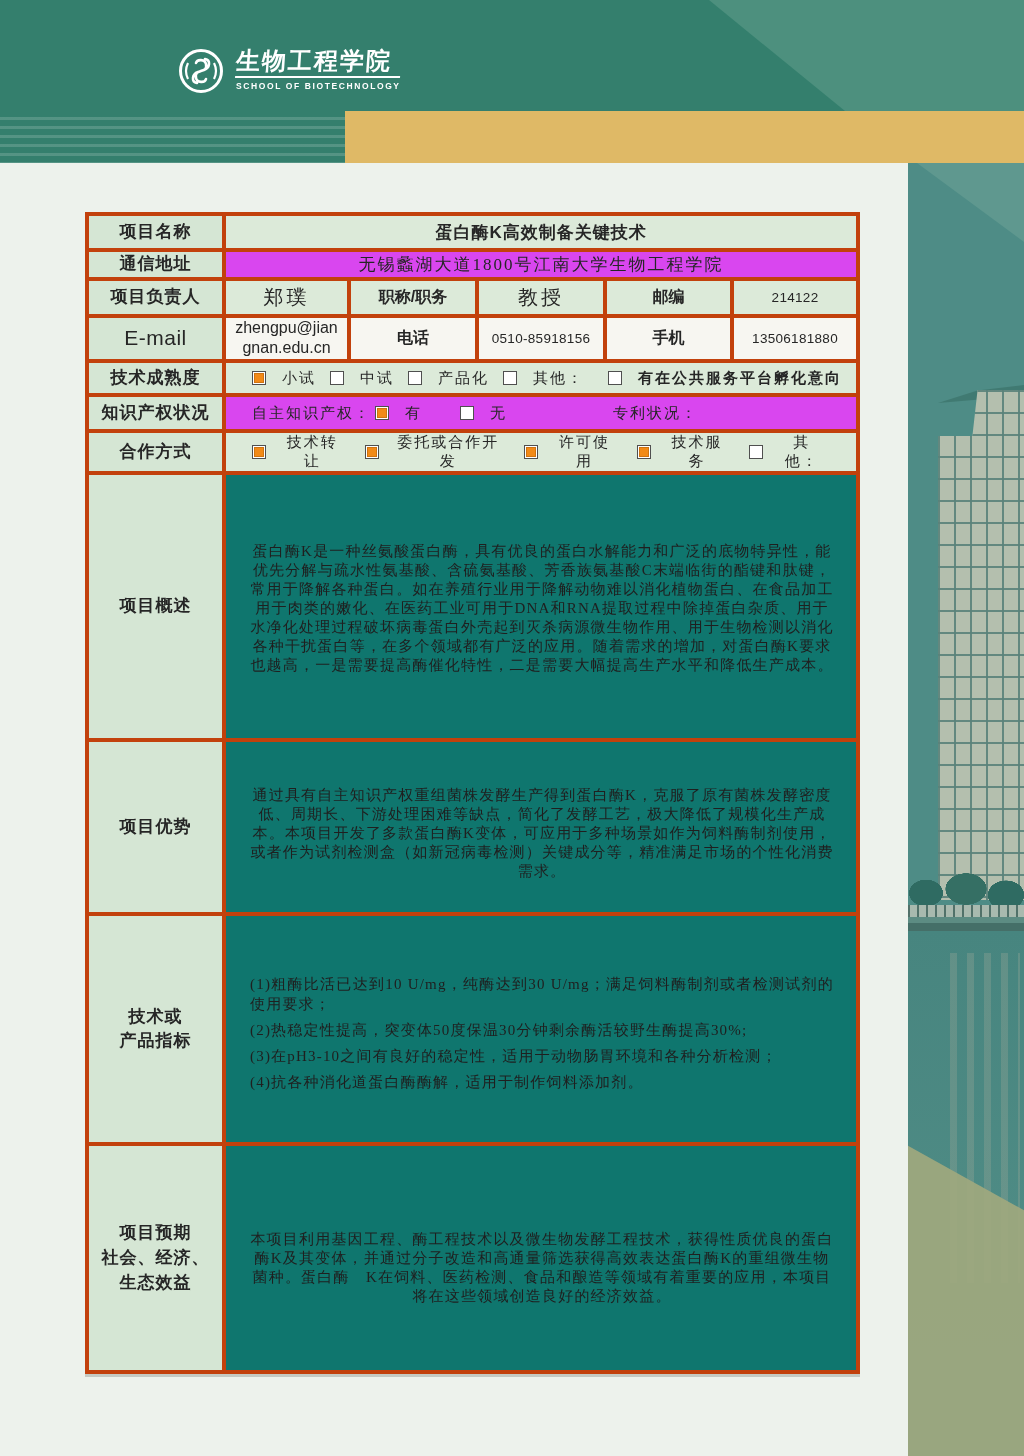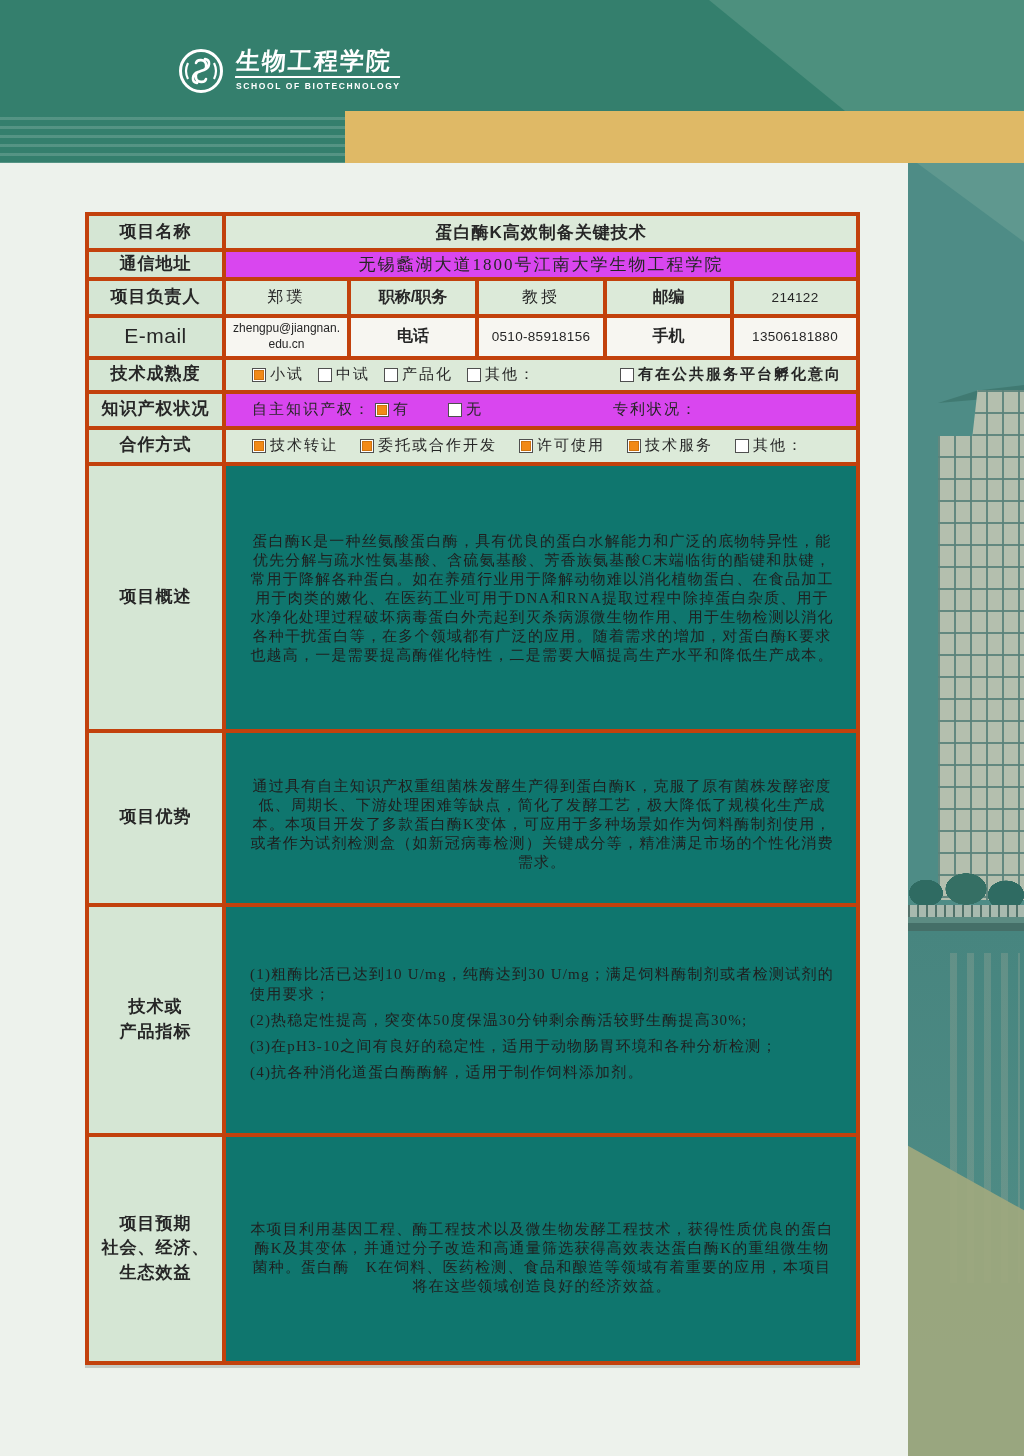--- a/index.html
+++ b/index.html
@@ -64,28 +64,28 @@
     white-space:pre-line; line-height:1.45; }
   td.email-lab { font-weight:400; font-size:21px; letter-spacing:0.5px; color:#3a3a3a; }
   .bg-g  { background:#dcead9; }
   .bg-b  { background:#d946ef; }
   .bg-w  { background:#f7f6f1; }
   .bg-p  { background:#0f766e; }
   .serif { font-family:"Liberation Serif","DejaVu Serif",serif; }
   td.title-cell { font-weight:700; font-size:17px; letter-spacing:1px; }
   td.addr-cell { font-size:17px; letter-spacing:2px; }
   td.hdr { font-weight:700; font-size:16px; }
-  td.val-cn { font-size:16px; letter-spacing:3px; }
+  td.val-cn { font-size:20px; letter-spacing:3px; }
   td.val-num { font-size:13.5px; letter-spacing:0.3px; }
-  td.email-val { font-size:12px; line-height:1.3; padding:0 6px; word-break:break-all;border-radius:7px; }
+  td.email-val { font-size:16px; line-height:1.3; padding:0 6px; word-break:break-all;border-radius:7px; }
 
   
   td.opts-cell { text-align:left; padding:0 10px 0 26px; }
   .opts-flex { display:flex; align-items:center; width:100%; }
-  .opt { display:inline-flex; align-items:center; gap:4px; }
+  .opt { display:inline-flex; align-items:center; gap:16px; }
   .opt-label { font-family:"Liberation Serif","DejaVu Serif",serif; font-size:15px; letter-spacing:2px; }
   .cb { width:14px; height:14px; border:1px solid #4f4f4f; background:#fff;
     display:inline-flex; align-items:center; justify-content:center; flex:0 0 auto; }
   .cb-in { width:10px; height:10px; background:transparent; }
   .cb.checked .cb-in { background:#f28a17; box-shadow:inset 0 0 0 1px #cf7310; }
   .gap14 > .opt { margin-right:14px; } .gap20 > .opt { margin-right:22px; }
   .prefix { font-family:"Liberation Serif","DejaVu Serif",serif; font-size:15px; letter-spacing:2px; margin-right:4px; }
   .push-right { margin-left:auto;font-weight:bold; }
   .patent { margin-left:auto; margin-right:148px; }
 

